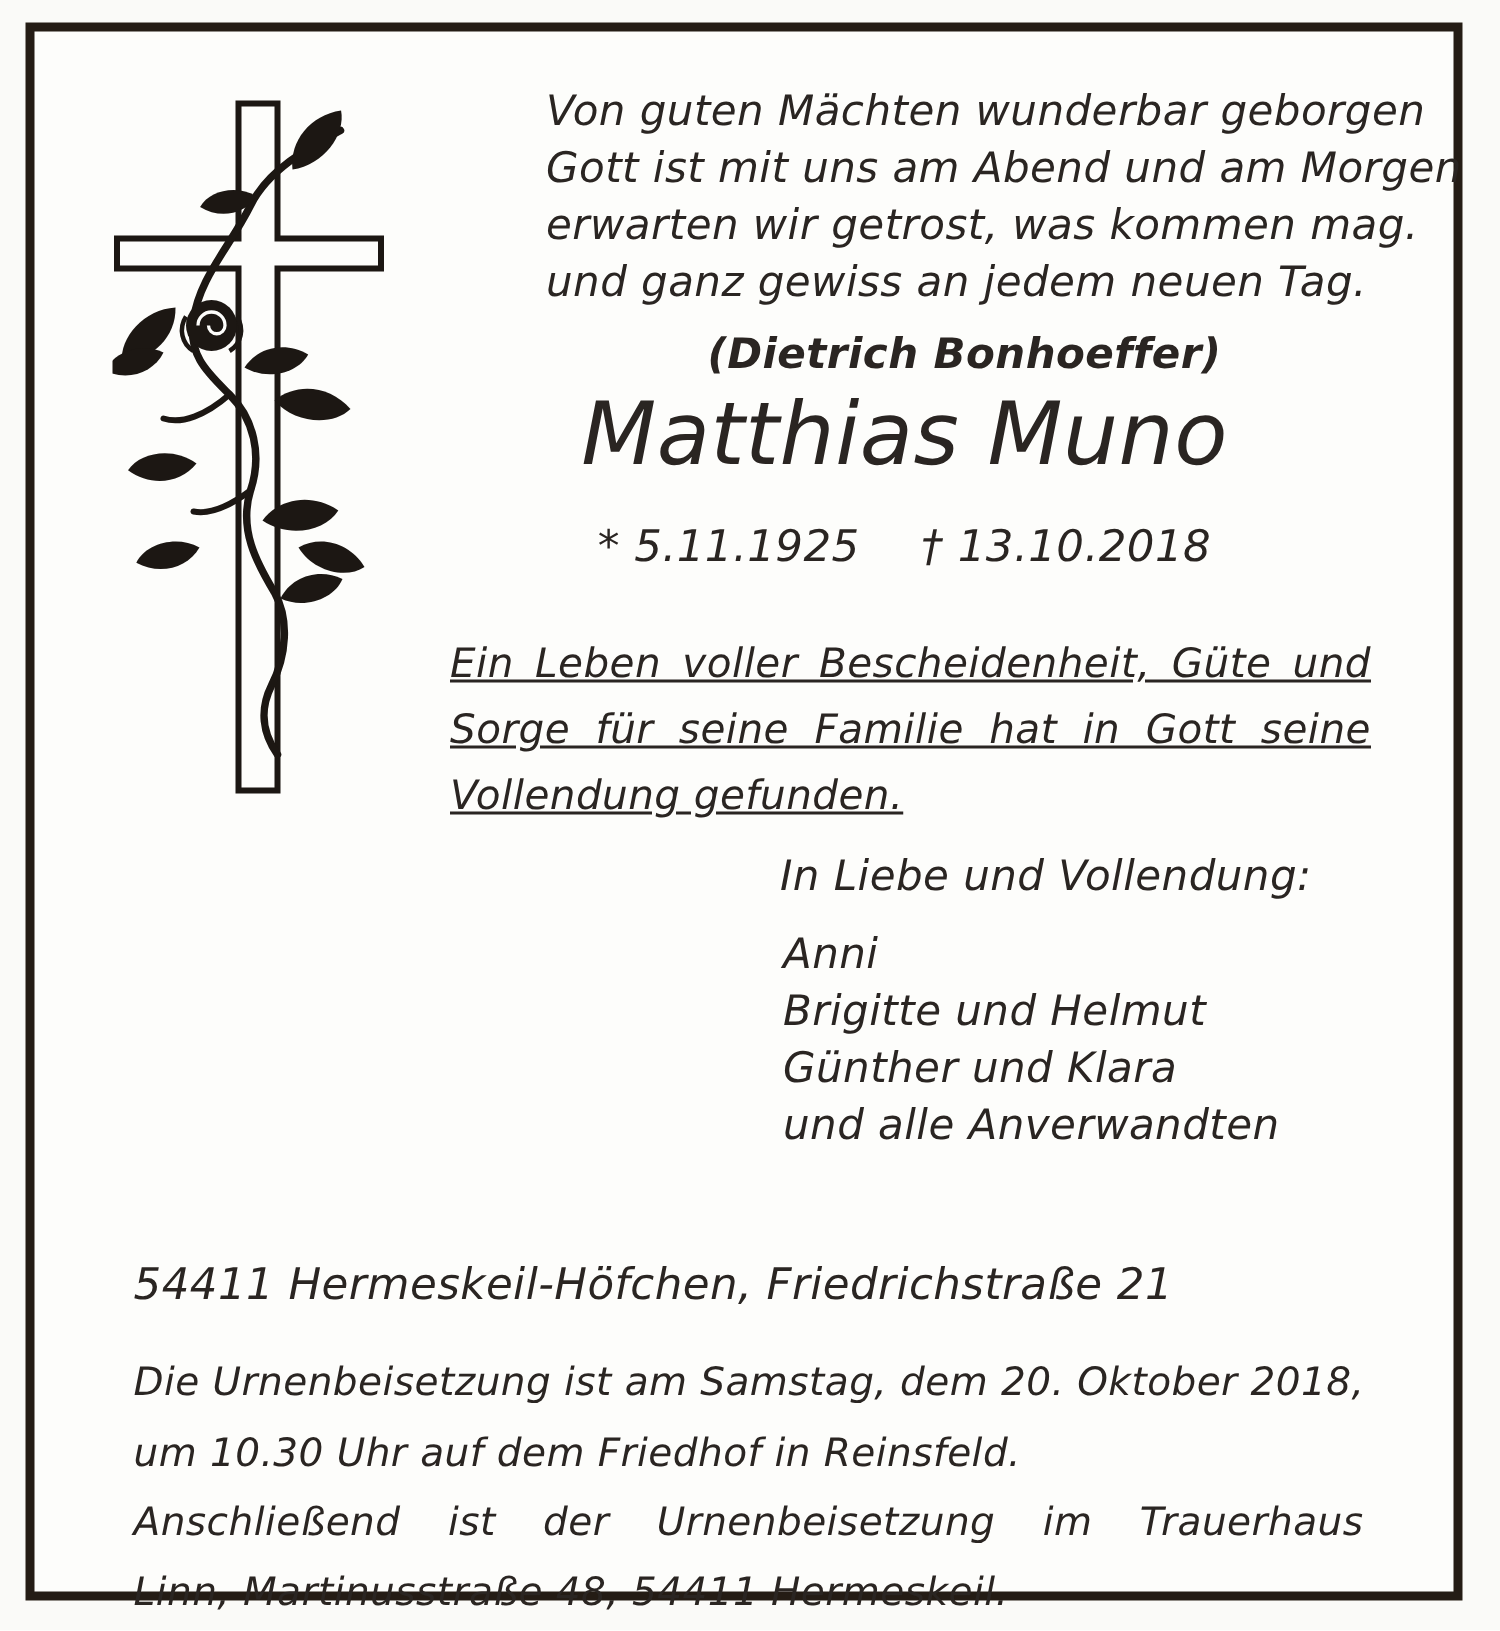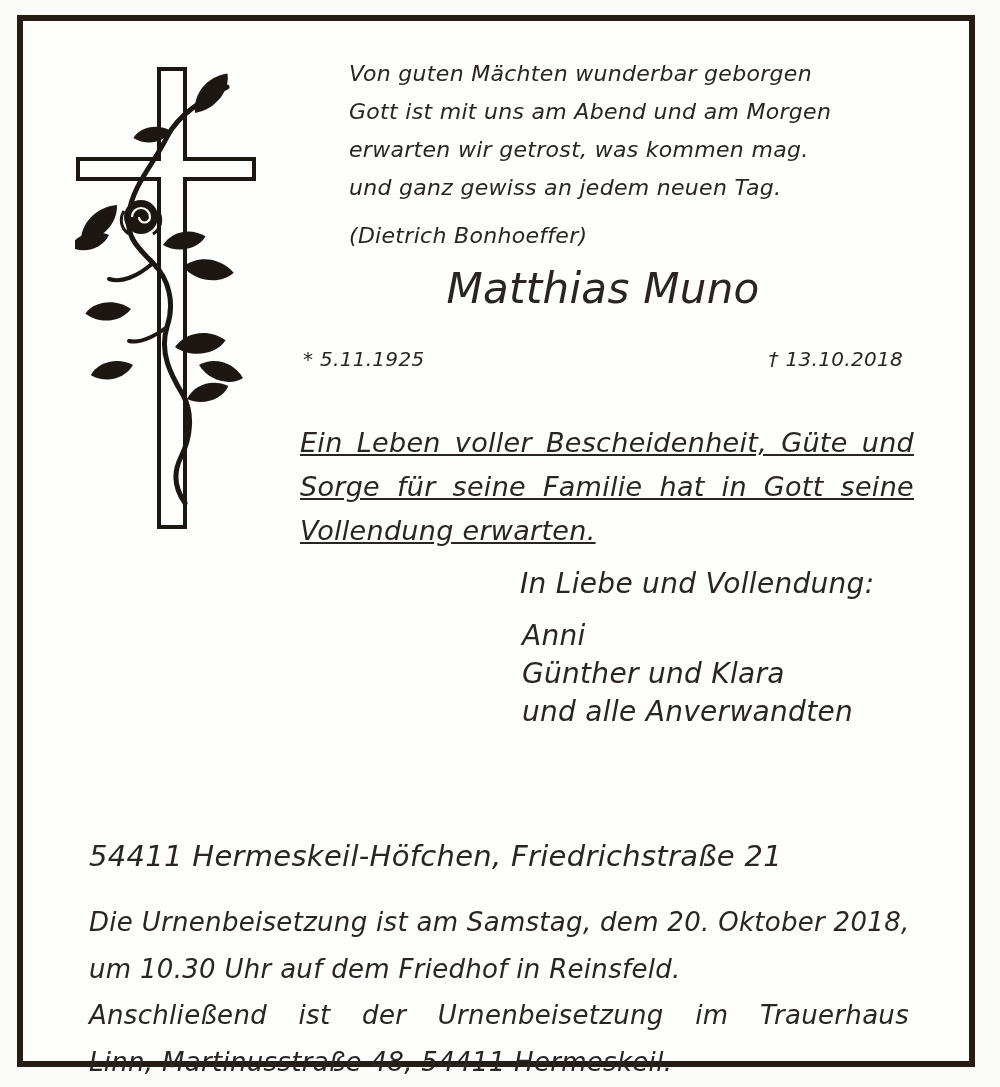--- a/index.html
+++ b/index.html
@@ -27,50 +27,51 @@
     background: #fdfdfb;
   }
   
   .scr {
     font-style: italic;
     letter-spacing: 0.3px;
     white-space: nowrap;
   }
   .quote-block {
     position: absolute;
-    left: 326px;
+    left: 341px;
     top: 34px;
     width: 600px;
-    font-size: 22px;
+    font-size: 28px;
     line-height: 38px;
   }
   .quote-attribution {
-    text-align: left;
+    text-align: center;
     padding-right: 42px;
     margin-top: 10px;
+    font-weight: bold;
   }
   .name-block {
     position: absolute;
     left: 280px;
     top: 237px;
     width: 600px;
     text-align: center;
-    font-size: 42px;
+    font-size: 58px;
     line-height: 62px;
     white-space: nowrap;
   }
   .dates-row {
     position: absolute;
     left: 280px;
     top: 326px;
     width: 600px;
     display: flex;
-    justify-content: space-between;
+    justify-content: center;
     gap: 41px;
-    font-size: 20px;
+    font-size: 29px;
   }
   .tribute-block {
     position: absolute;
     left: 277px;
     top: 400px;
     width: 614px;
     font-size: 27px;
     line-height: 44px;
     text-decoration: underline;
   }
@@ -164,26 +165,27 @@
     <div class="name-block scr">Matthias Muno</div>
 
     <div class="dates-row">
       <span class="scr">* 5.11.1925</span>
       <span class="scr">† 13.10.2018</span>
     </div>
 
     <div class="tribute-block">
       <div class="scr jl">Ein Leben voller Bescheidenheit, Güte und</div>
       <div class="scr jl">Sorge für seine Familie hat in Gott seine</div>
-      <div class="scr">Vollendung erwarten.</div>
+      <div class="scr">Vollendung gefunden.</div>
     </div>
 
     <div class="mourners-heading scr">In Liebe und Vollendung:</div>
     <div class="mourners-list">
       <div class="scr">Anni</div>
+      <div class="scr">Brigitte und Helmut</div>
       <div class="scr">Günther und Klara</div>
       <div class="scr">und alle Anverwandten</div>
     </div>
 
     <div class="address-line scr">54411 Hermeskeil-Höfchen, Friedrichstraße 21</div>
 
     <div class="funeral-block">
       <div class="scr">Die Urnenbeisetzung ist am Samstag, dem 20. Oktober 2018,</div>
       <div class="scr">um 10.30 Uhr auf dem Friedhof in Reinsfeld.</div>
       <div class="scr jl">Anschließend ist der Urnenbeisetzung im Trauerhaus</div>

